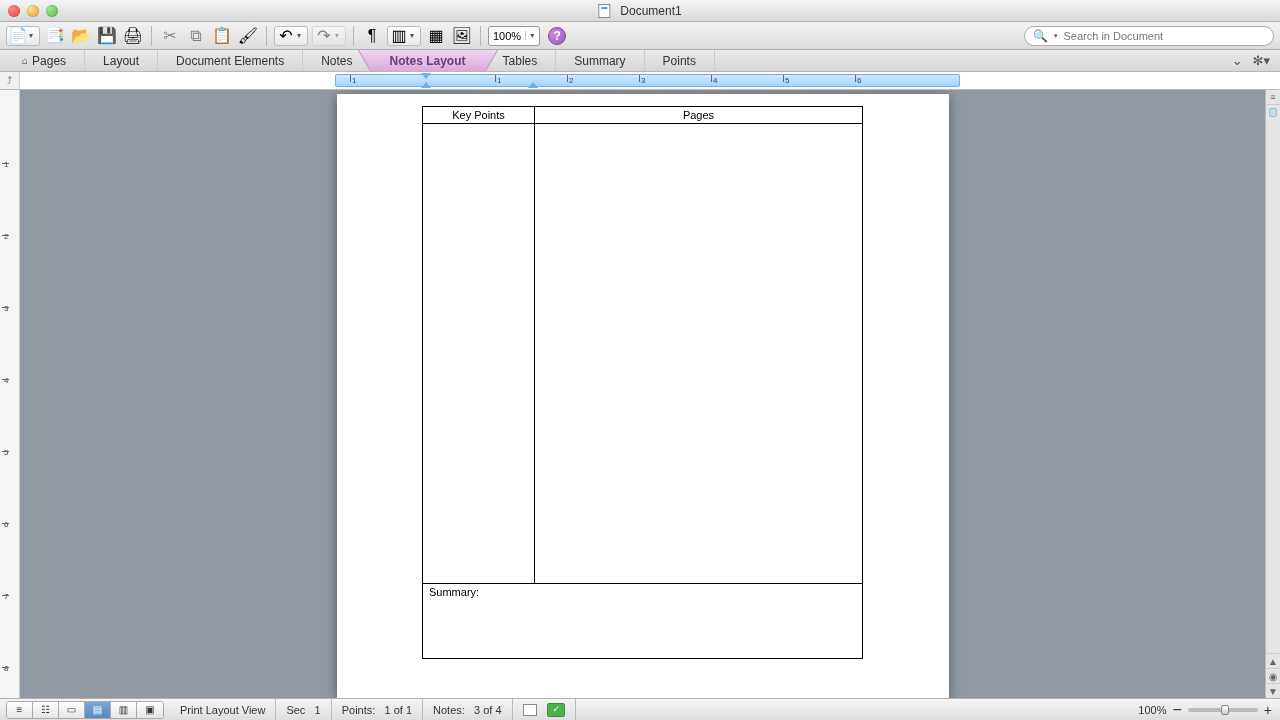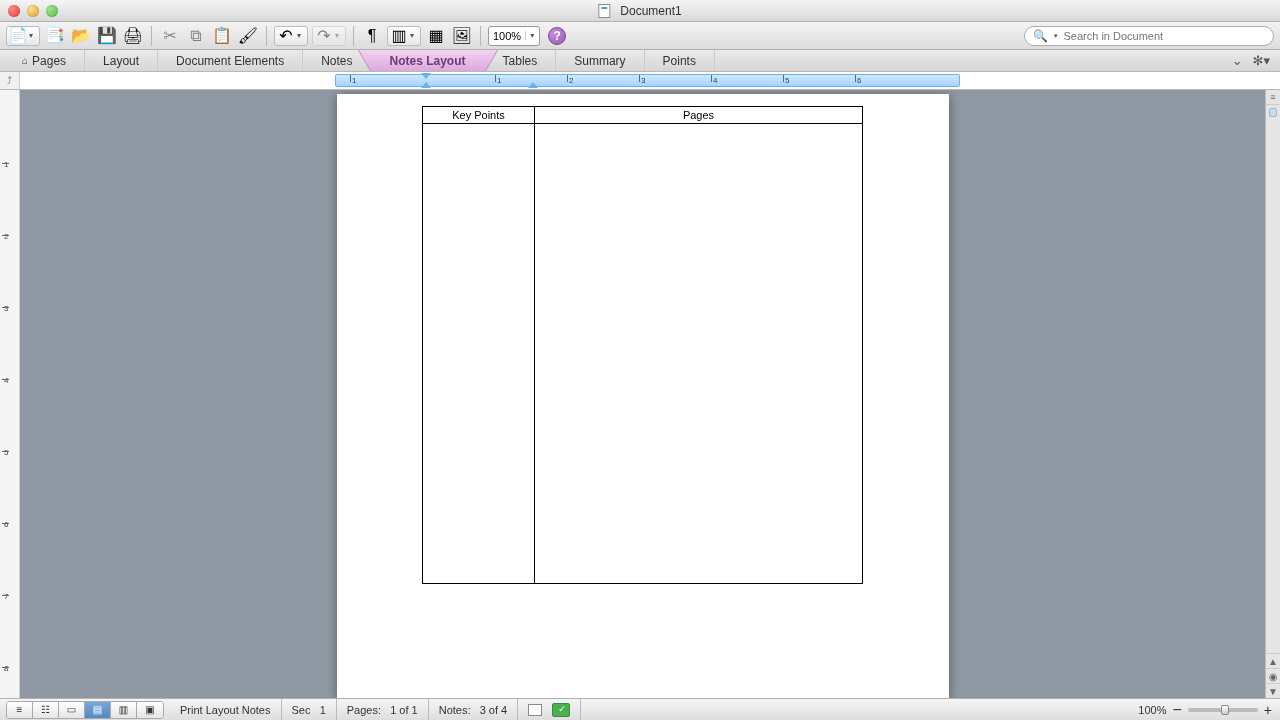--- a/index.html
+++ b/index.html
@@ -231,20 +231,23 @@
       <table class="doc-table">
         <tbody>
             <tr>
           <td class="hdr" style="width:112px"><span>Key Points</span></td>
           <td class="hdr" style="width:328px"><span>Pages</span></td>
         </tr>
         <tr class="body">
           <td></td>
           <td></td>
         </tr>
+        <tr class="summary">
+          <td colspan="2"><span>Summary:</span></td>
+        </tr>
       </tbody>
         </table>
     </div>
   </div>
 </div>
 
 <div class="rscroll">
   <div class="arrow">≡</div>
   <div class="track">
     <div class="dot"></div>
@@ -256,27 +259,27 @@
 
 <div class="statusbar">
   <div class="viewbtns">
     <div class="vb">≡</div>
     <div class="vb">☷</div>
     <div class="vb">▭</div>
     <div class="vb active">▤</div>
     <div class="vb">▥</div>
     <div class="vb">▣</div>
   </div>
-  <div class="status-seg">Print Layout Notes</div>
+  <div class="status-seg">Print Layout View</div>
   <div class="status-seg">
     <span>Sec</span>&nbsp;&nbsp;&nbsp;
     <span>1</span>
   </div>
   <div class="status-seg">
-    <span>Pages:</span>&nbsp;&nbsp;&nbsp;
+    <span>Points:</span>&nbsp;&nbsp;&nbsp;
     <span>1 of 1</span>
   </div>
   <div class="status-seg">
     <span>Notes:</span>&nbsp;&nbsp;&nbsp;
     <span>3 of 4</span>
   </div>
   <div class="status-seg">
     <span class="book-icon"></span>
     <span class="spell-badge"></span>
   </div>

